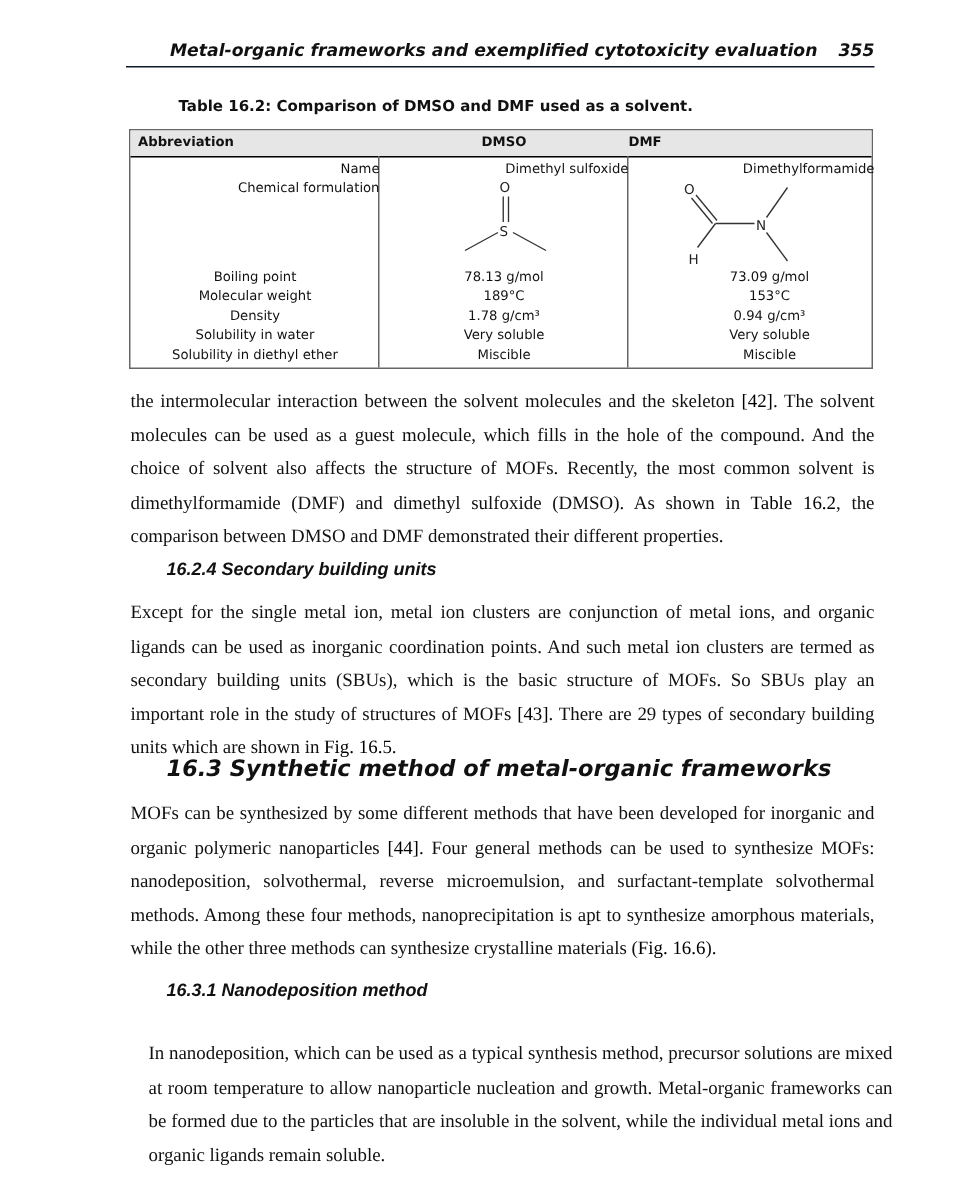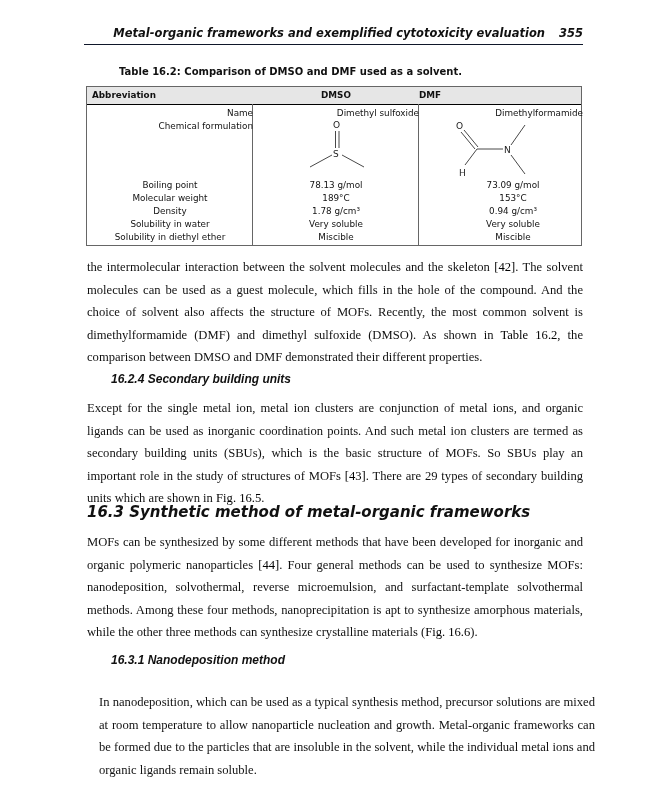--- a/index.html
+++ b/index.html
@@ -142,19 +142,19 @@
       <span class="cell">Very soluble</span>
       <span class="cell">Miscible</span>
     </div>
   </div>
 
   <p class="body-text" style="top:256px; margin:0;"><span>the intermolecular interaction between the solvent molecules and the skeleton </span><a class="link">[42]</a><span>. The solvent molecules can be used as a guest molecule, which fills in the hole of the compound. And the choice of solvent also affects the structure of MOFs. Recently, the most common solvent is dimethylformamide (DMF) and dimethyl sulfoxide (DMSO). As shown in </span><a class="link">Table 16.2</a><span>, the comparison between DMSO and DMF demonstrated their different properties.</span></p>
 
   <div class="h3" style="top:372px;">16.2.4  Secondary building units</div>
   <p class="body-text" style="top:397px; margin:0;"><span>Except for the single metal ion, metal ion clusters are conjunction of metal ions, and organic ligands can be used as inorganic coordination points. And such metal ion clusters are termed as secondary building units (SBUs), which is the basic structure of MOFs. So SBUs play an important role in the study of structures of MOFs </span><a class="link">[43]</a><span>. There are 29 types of secondary building units which are shown in </span><a class="link">Fig. 16.5</a><span>.</span></p>
 
-  <div class="h2" style="top:503px;">16.3  Synthetic method of metal-organic frameworks</div>
+  <div class="h2" style="top:503px;margin-left:24px;">16.3  Synthetic method of metal-organic frameworks</div>
   <p class="body-text" style="top:531px; margin:0;"><span>MOFs can be synthesized by some different methods that have been developed for inorganic and organic polymeric nanoparticles </span><a class="link">[44]</a><span>. Four general methods can be used to synthesize MOFs: nanodeposition, solvothermal, reverse microemulsion, and surfactant-template solvothermal methods. Among these four methods, nanoprecipitation is apt to synthesize amorphous materials, while the other three methods can synthesize crystalline materials (</span><a class="link">Fig. 16.6</a><span>).</span></p>
 
   <div class="h3" style="top:653px;text-align:right;">16.3.1  Nanodeposition method</div>
   <p class="body-text" style="top:679px; margin:12px;">In nanodeposition, which can be used as a typical synthesis method, precursor solutions are mixed at room temperature to allow nanoparticle nucleation and growth. Metal-organic frameworks can be formed due to the particles that are insoluble in the solvent, while the individual metal ions and organic ligands remain soluble.</p>
 
 </div>
 
 </body></html>

